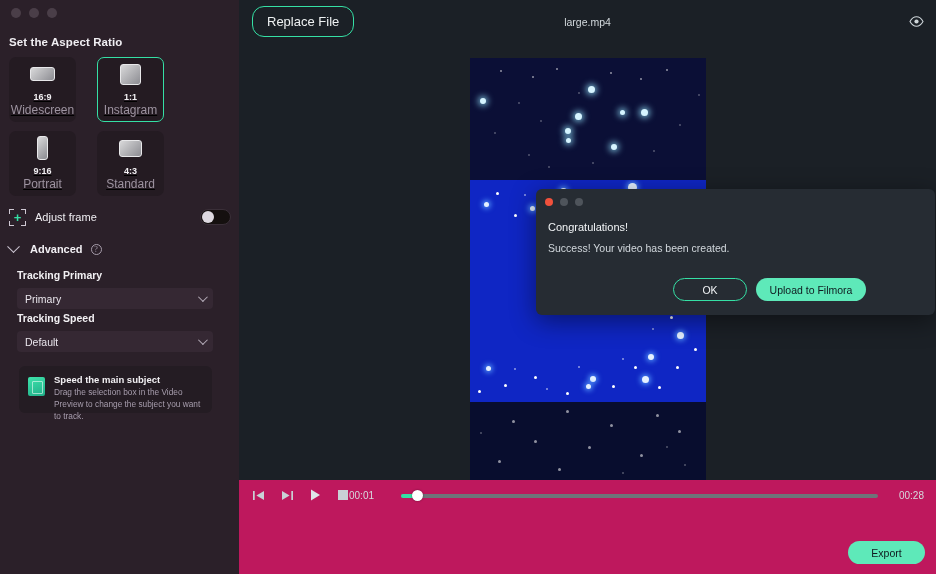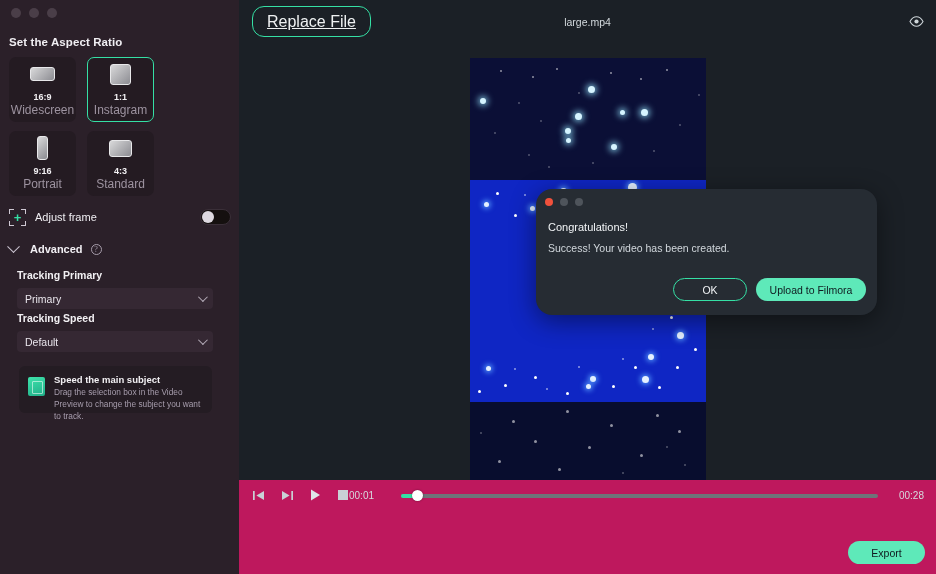--- a/index.html
+++ b/index.html
@@ -42,21 +42,22 @@
     color: #f0eef2;
     letter-spacing: 0.1px;
   }
 
   .ratio-grid {
     position: absolute;
     top: 57px; left: 9px;
     width: 222px;
     display: flex;
     flex-wrap: wrap;
-    gap: 9px 11px;
+    gap: 9px 21px;
+    text-decoration: underline;
   }
   .ratio-card {
     width: 67px; height: 65px;
     background: #241b22;
     border-radius: 7px;
     border: 1.6px solid transparent;
     display: flex;
     flex-direction: column;
     align-items: center;
     justify-content: center;
@@ -228,24 +229,24 @@
     background: #1b2026;
     display: flex; align-items: center;
   }
   .replace-btn {
     margin-left: 13px;
     height: 31px; padding: 0 14px;
     border-radius: 12px;
     border: 1.3px solid #35e0a5;
     background: transparent;
     color: #eef1f2;
-    font-size: 16px;
+    font-size: 13px;
     font-family: "Liberation Sans", sans-serif;
     cursor: pointer;
-    display: flex; align-items: center; text-decoration: underline;
+    display: flex; align-items: center;
   }
   .file-title {
     position: absolute;
     left: 0; right: 0;
     text-align: center;
     font-size: 10.5px;
     color: #d3d9dd;
     pointer-events: none;
   }
   .eye-btn {
@@ -343,23 +344,23 @@
     color: #0f1a1f;
     font-size: 10.5px;
     font-family: "Liberation Sans", sans-serif;
     cursor: pointer;
   }
 
   
   .dialog {
     position: absolute;
     left: 297px; top: 189px;
-    width: 341px; height: 126px;
+    width: 399px; height: 126px;
     background: #262c33;
-    border-radius: 16px;
+    border-radius: 6px;
     box-shadow: 0 6px 26px rgba(0,0,0,0.45);
     z-index: 50;
   }
   .dlg-lights {
     position: absolute; top: 9px; left: 9px;
     display: flex; gap: 7px;
   }
   .dlg-dot { width: 8px; height: 8px; border-radius: 50%; }
   .dot-red  { background: #f0513c; }
   .dot-gray { background: #4e545b; }

